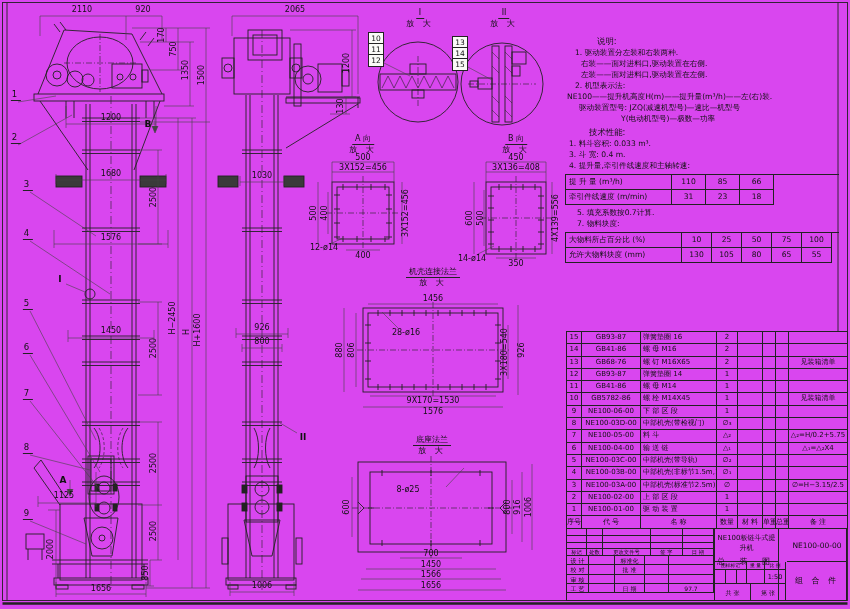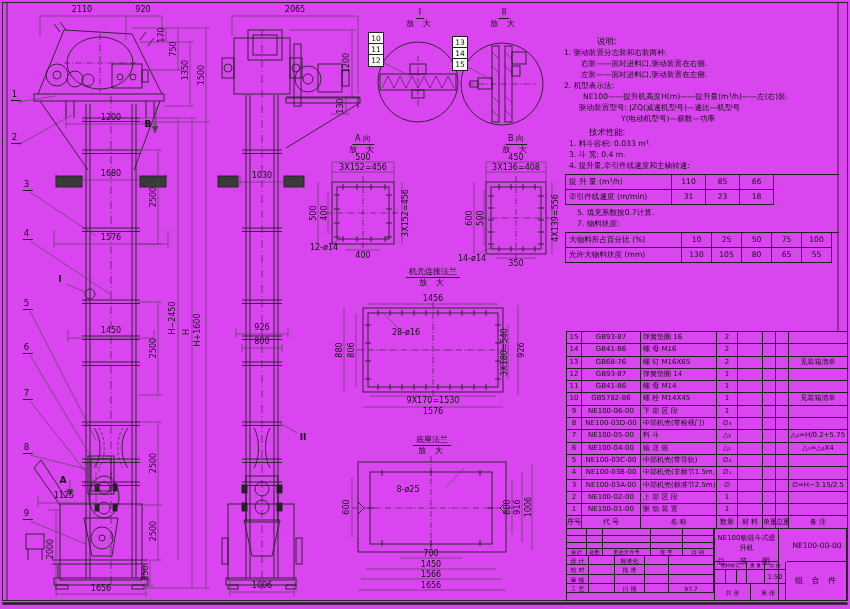--- a/index.html
+++ b/index.html
@@ -10,23 +10,23 @@
   .ldr{position:absolute;font-size:8.5px;line-height:9px;border-bottom:1px solid #222;padding:0 4px 1px 1px;transform:translate(-30%,-100%);}
   .mk{position:absolute;font-size:9px;font-weight:bold;transform:translate(-50%,-50%);}
   .lbox{position:absolute;width:14px;height:11px;border:1px solid #222;font-size:7.5px;line-height:11px;text-align:center;background:#fafaf7;}
   .vt{position:absolute;text-align:center;font-size:8px;line-height:10px;transform:translate(-50%,0);white-space:nowrap;}
   .vt .a{border-bottom:1px solid #222;padding:0 3px;display:inline-block;}
   .vt .b{letter-spacing:3px;}
   
   .panel{position:absolute;left:563px;top:36px;width:276px;font-size:7.6px;line-height:11px;}
   .panel .hd{margin-left:34px;font-size:8.4px;}
   .panel .hd2{margin-left:26px;margin-top:3px;font-size:8.4px;}
-  .nlines div{margin-left:1px;white-space:nowrap;}
+  .nlines div{margin-left:12px;white-space:nowrap;}
   .nlines div:nth-child(2),.nlines div:nth-child(3){margin-left:18px;}
-  .nlines div:nth-child(5){margin-left:20px;}
+  .nlines div:nth-child(5){margin-left:4px;}
   .nlines div:nth-child(6){margin-left:16px;}
   .nlines div:nth-child(7){margin-left:58px;}
   .alines div,.blines div{margin-left:6px;white-space:nowrap;}
   .blines div{margin-left:14px;}
   .gt{border-left:1px solid #222;border-top:1px solid #222;margin:3px 0 2px 2px;}
   .gt .tr{display:grid;}
   .gt .c{border-right:1px solid #222;border-bottom:1px solid #222;text-align:center;height:14px;line-height:14px;overflow:hidden;white-space:nowrap;}
   .t1 .tr{grid-template-columns:106px 34px 34px 34px;}
   .t2 .tr{grid-template-columns:116px 30px 30px 30px 30px 30px;}
   .gt .lab{text-align:left;padding-left:3px;}

